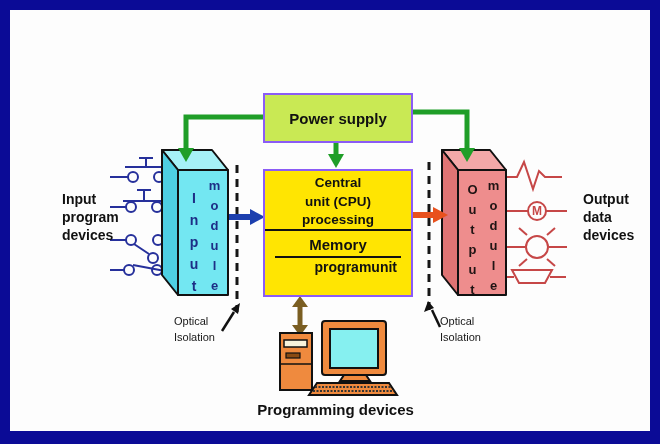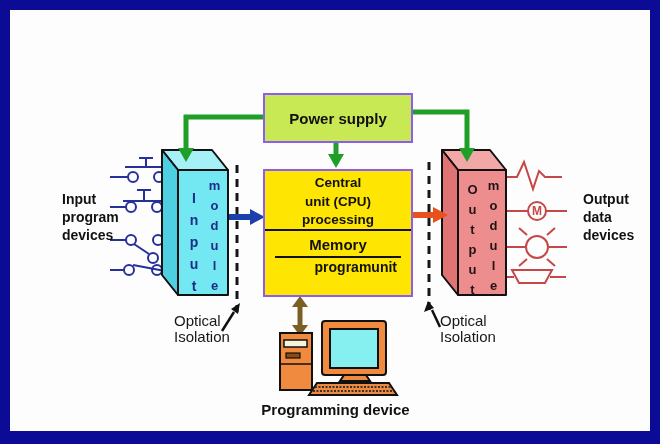--- a/index.html
+++ b/index.html
@@ -17,21 +17,21 @@
            line-height:18.5px;padding-top:3px;box-sizing:border-box;}
   .cpu-bottom{flex:1;text-align:center;}
   .memory{font-size:15px;font-weight:bold;margin-top:5px;}
   .memline{width:126px;margin:3px auto 0;border-bottom:2px solid #111;}
   .progdata{display:flex;justify-content:flex-end;padding:1px 14px 0 16px;font-size:14px;font-weight:bold;}
   .vword{position:absolute;writing-mode:vertical-rl;text-orientation:upright;font-weight:bold;}
   .vin{font-size:14px;letter-spacing:6px;color:#1d2e86;}
   .vmin{font-size:13px;letter-spacing:5px;color:#1d2e86;}
   .vout{font-size:13px;letter-spacing:5px;color:#201414;}
   .lbl3{font-size:14px;font-weight:bold;line-height:18px;}
-  .optical{font-size:15px;line-height:16px;font-weight:normal;color:#181818;}
+  .optical{font-size:11px;line-height:16px;font-weight:normal;color:#181818;}
   .progdev{left:248px;top:401px;width:175px;text-align:center;font-size:15px;font-weight:bold;}
 </style>
 </head>
 <body>
 
 <div class="page">
   <div class="canvas"></div>
 
   <svg class="layer" viewBox="0 0 660 444">
 
@@ -208,14 +208,14 @@
     <div>devices</div>
   </div>
   <div class="abs optical" style="left:174px;top:313px;">
     <div>Optical</div>
     <div>Isolation</div>
   </div>
   <div class="abs optical" style="left:440px;top:313px;">
     <div>Optical</div>
     <div>Isolation</div>
   </div>
-  <div class="abs progdev">Programming device</div>
+  <div class="abs progdev">Programming devices</div>
 </div>
 
 </body></html>

